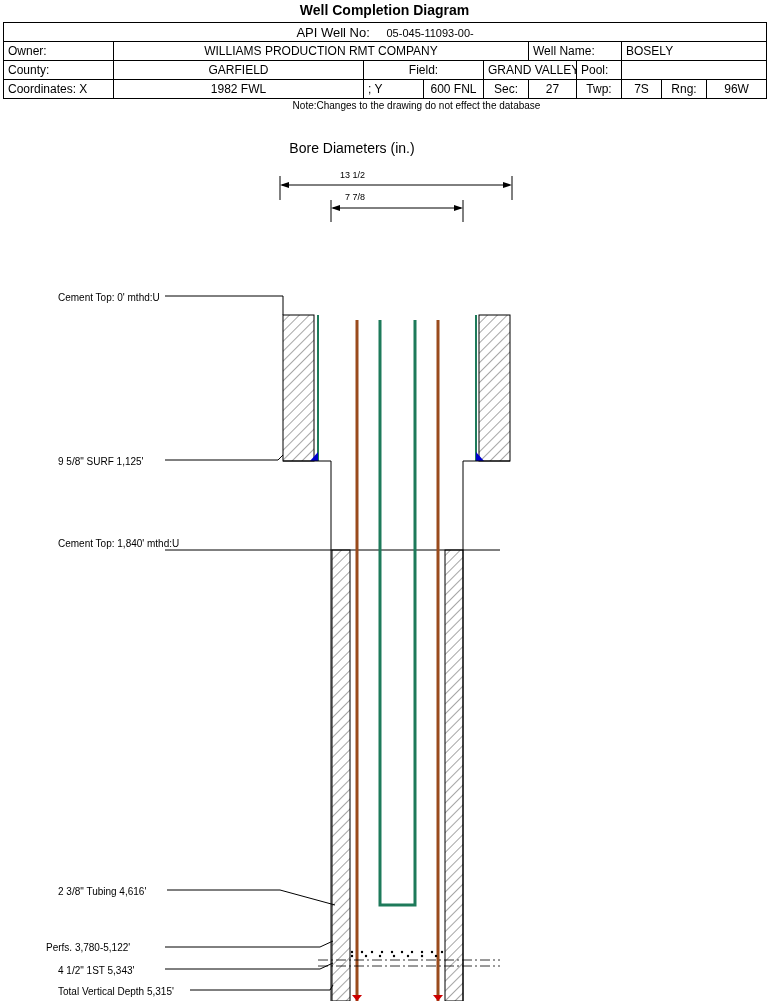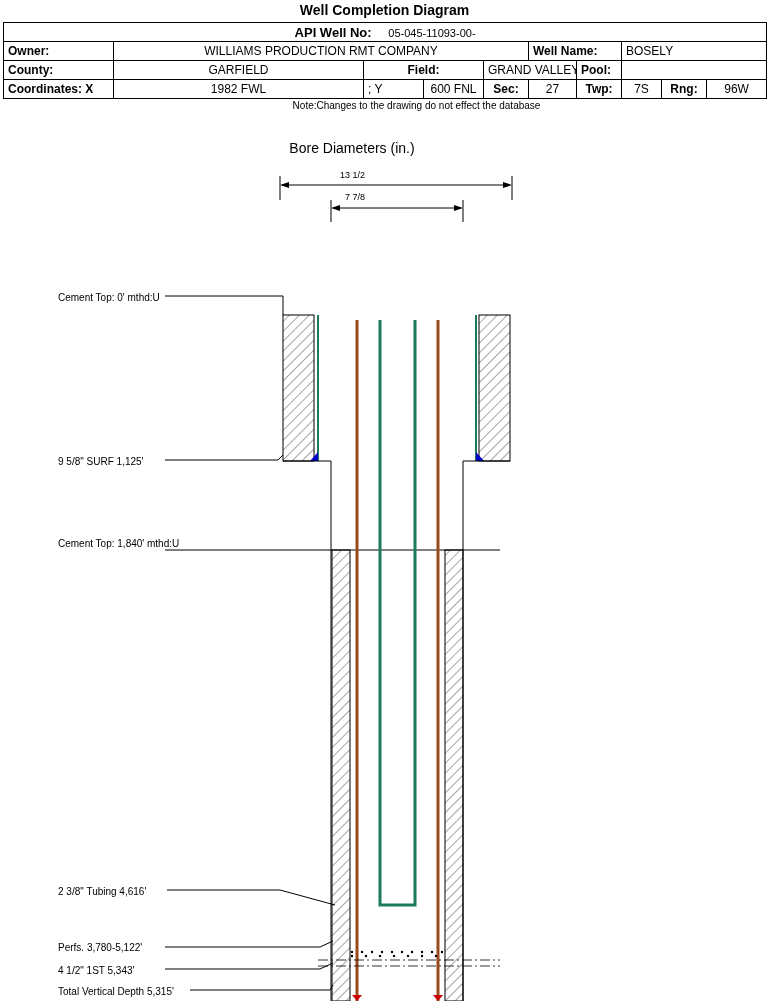--- a/index.html
+++ b/index.html
@@ -38,21 +38,21 @@
   }
   .hdr-table td {
     border: 1px solid #000;
     font-size: 12px;
     height: 18px;
     padding: 0 4px;
     white-space: nowrap;
     overflow: hidden;
   }
   .lbl {
-    font-weight: bold;
+    font-weight: normal;
     font-size: 13px;
   }
   .ctr { text-align: center; }
   .val { font-size: 11px; }
   .note {
     position: absolute;
     top: 100px;
     left: 0;
     width: 769px;
     text-align: center;
@@ -148,21 +148,21 @@
 
   <div class="bore-title">Bore Diameters (in.)</div>
 
   <div class="dim-label" style="top:170px; left:340px; width:110px;">13 1/2</div>
   <div class="dim-label" style="top:192px; left:345px; width:100px;">7 7/8</div>
 
   <div class="tiny" style="top:292px; left:58px;">Cement Top: 0' mthd:U</div>
   <div class="tiny" style="top:456px; left:58px;">9 5/8" SURF      1,125'</div>
   <div class="tiny" style="top:538px; left:58px;">Cement Top: 1,840' mthd:U</div>
   <div class="tiny" style="top:886px; left:58px;">2 3/8" Tubing 4,616'</div>
-  <div class="tiny" style="top:942px; left:58px;">Perfs. 3,780-5,122'</div>
+  <div class="tiny" style="top:942px; left:46px;">Perfs. 3,780-5,122'</div>
   <div class="tiny" style="top:965px; left:58px;">4 1/2" 1ST        5,343'</div>
   <div class="tiny" style="top:986px; left:58px;">Total Vertical Depth 5,315'</div>
 
   <svg class="overlay" viewBox="0 0 769 1001">
     <defs>
       <pattern id="hatch" width="7" height="7" patternTransform="rotate(45)" patternUnits="userSpaceOnUse">
         <line x1="0" y1="0" x2="0" y2="7" stroke="#000000" stroke-width="0.7"></line>
       </pattern>
     </defs>
 

